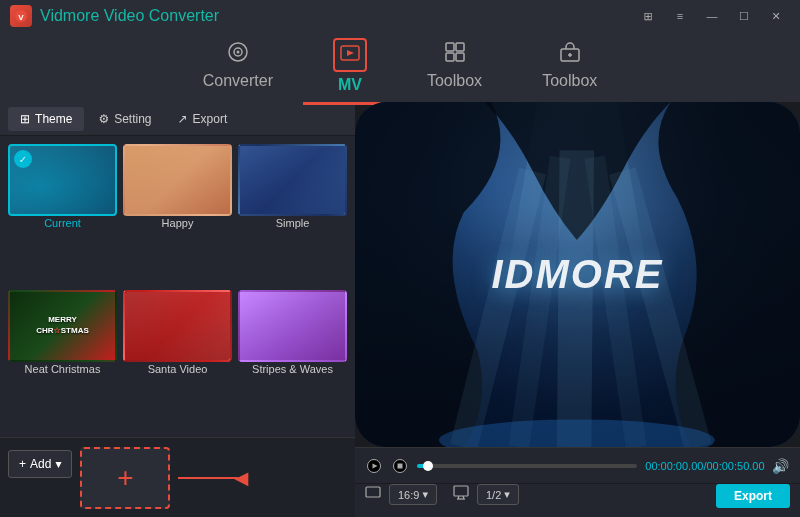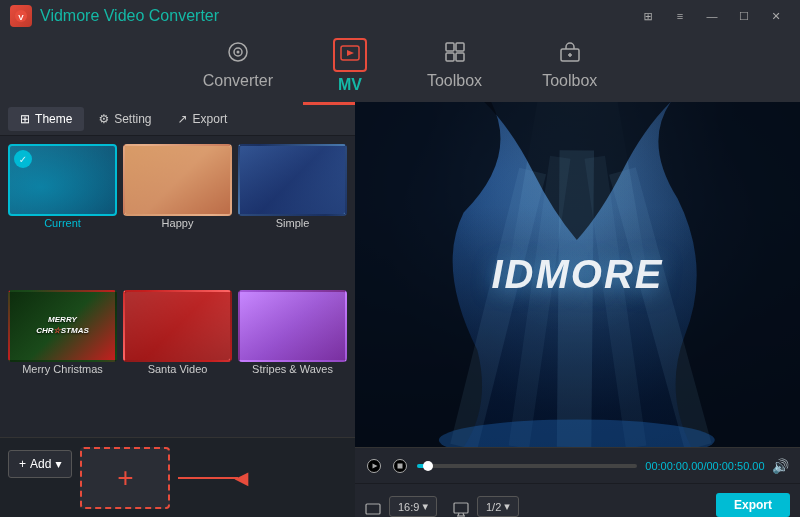--- a/index.html
+++ b/index.html
@@ -116,21 +116,21 @@
     }
     .theme-name { font-size: 11px; color: #ccc; }
     .theme-name.selected { color: #00bcd4; }
 
     
     .thumb-current { background: linear-gradient(135deg, #1a6b8a, #0d4d6e); }
     .thumb-neat { background: linear-gradient(135deg, #8b4513, #654321, #3d2b1f); }
     .thumb-happy { background: linear-gradient(135deg, #d4956a, #e8b08a, #c87a5a); }
     .thumb-simple { background: linear-gradient(135deg, #2c4a7c, #1a3060, #4a7aaf); }
     .thumb-christmas-eve { background: linear-gradient(135deg, #1a3a1a, #2d5a2d, #1a2d1a); }
-    .thumb-merry-christmas { background: linear-gradient(135deg, #0d2d0d, #1a4a1a, #c41e1e); font-style: italic; }
+    .thumb-merry-christmas { background: linear-gradient(135deg, #0d2d0d, #1a4a1a, #c41e1e); }
     .thumb-santa { background: linear-gradient(135deg, #8b1a1a, #c41e1e, #ff6666); }
     .thumb-snowy { background: linear-gradient(135deg, #2a4a6a, #3a5a7a, #1a3a5a); }
     .thumb-stripes { background: linear-gradient(135deg, #c77dff, #9a4fcf, #7b2d8b); }
 
     
     .media-strip {
       height: 80px;
       background: #1e2228;
       border-top: 1px solid #333;
       display: flex;
@@ -179,21 +179,21 @@
       background: #1a1c22;
       display: flex;
       flex-direction: column;
     }
 
     .video-preview {
       flex: 1;
       background: linear-gradient(135deg, #0d1a2e 0%, #1a3a5c 30%, #0a2040 50%, #1a4a7a 70%, #2a6090 100%);
       position: relative;
       overflow: hidden;
-      display: flex; align-items: center; justify-content: center;
+      display: flex; align-items: center; justify-content: center; border-radius: 32px;
     }
 
     .video-bg-cave {
       position: absolute; inset: 0;
       background: 
         radial-gradient(ellipse at 50% 40%, rgba(100,180,255,0.3) 0%, transparent 60%),
         radial-gradient(ellipse at 30% 20%, rgba(20,60,120,0.8) 0%, rgba(5,15,30,0.9) 100%);
     }
 
     .video-watermark {
@@ -226,21 +226,21 @@
       transform: translate(-50%, -50%);
       width: 10px; height: 10px; background: #fff; border-radius: 50%;
     }
 
     .time-display { font-size: 11px; color: #00bcd4; white-space: nowrap; }
     .volume-icon { color: #aaa; font-size: 14px; cursor: pointer; }
 
     .bottom-controls {
       height: 34px;
       background: #23262e;
-      display: flex; align-items: flex-end;
+      display: flex; align-items: flex-start;
       padding: 0 10px; gap: 8px;
       border-top: 1px solid #1a1c22;
     }
     .ratio-btn {
       background: #2a2d35; border: 1px solid #555; color: #ccc;
       padding: 3px 8px; border-radius: 3px; font-size: 11px; cursor: pointer;
       display: flex; align-items: center; gap: 3px;
     }
     .spacer { flex: 1; }
     .export-btn {
@@ -379,21 +379,21 @@
         <span class="theme-name">Simple</span>
       </div>
 
 
       <div class="theme-item">
         <div class="theme-thumb thumb-merry-christmas">
           <div style="position:absolute;inset:0;display:flex;align-items:center;justify-content:center;">
             <div style="text-align:center;color:#fff;font-size:8px;font-weight:bold;line-height:1.3;text-shadow:0 1px 2px rgba(0,0,0,0.8);">MERRY<br>CHR<span style="color:#e74c3c;">☆</span>STMAS</div>
           </div>
         </div>
-        <span class="theme-name">Merry Christmas</span>
+        <span class="theme-name">Neat Christmas</span>
       </div>
 
       <div class="theme-item">
         <div class="theme-thumb thumb-santa">
           <div style="position:absolute;inset:0;background:linear-gradient(160deg,rgba(255,100,100,0.3),rgba(100,0,0,0.6));"></div>
         </div>
         <span class="theme-name">Santa Video</span>
       </div>
 
 

